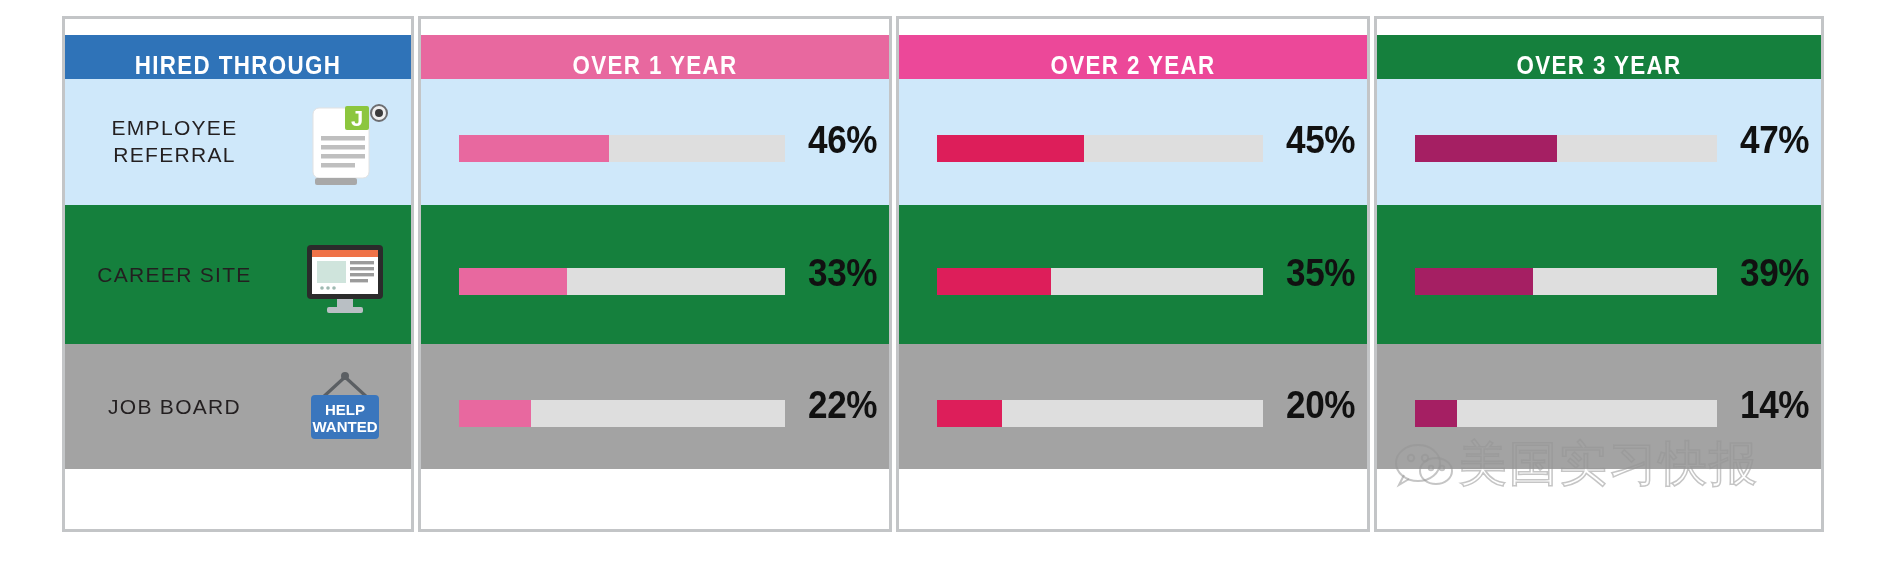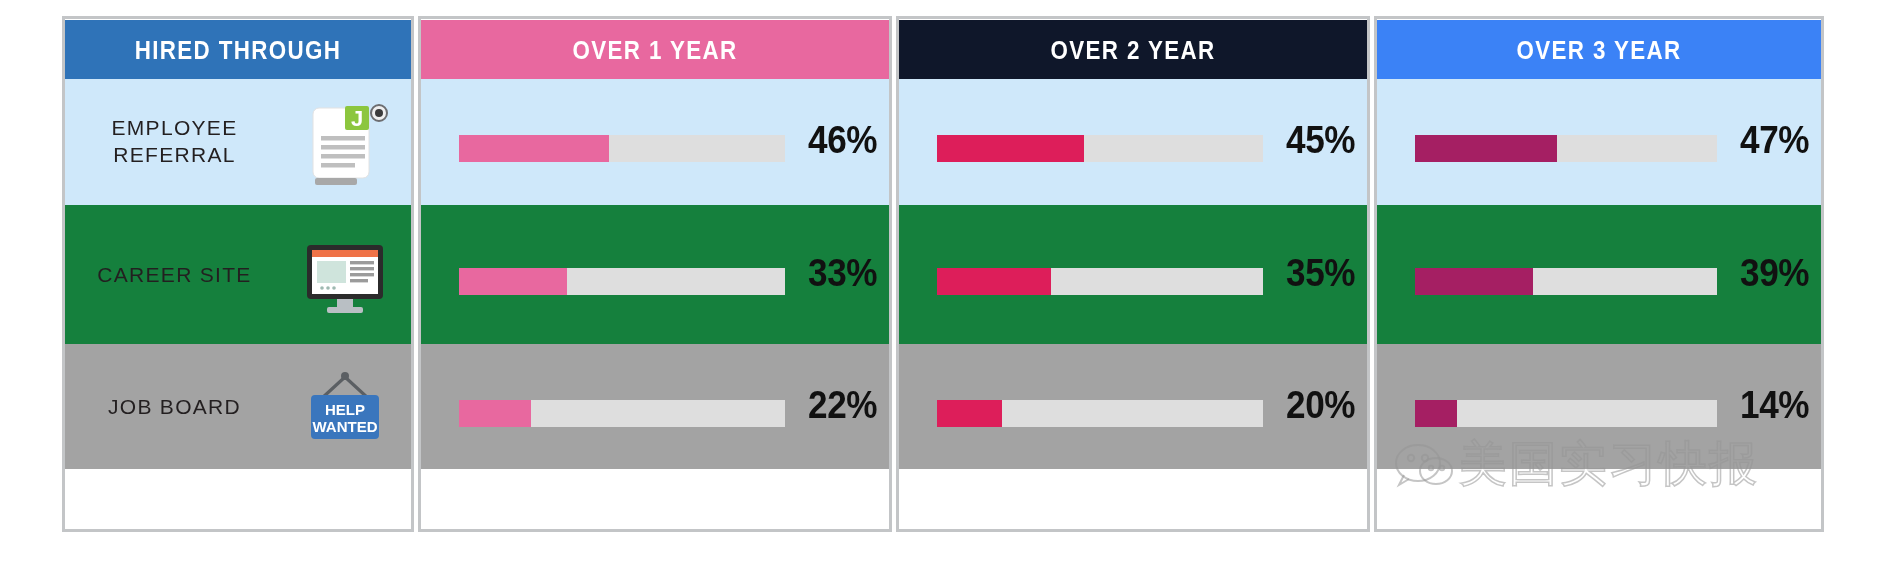--- a/index.html
+++ b/index.html
@@ -54,21 +54,21 @@
     font-weight: bold;
     letter-spacing: 1.6px;
     font-size: 26px;
     font-family: "Liberation Sans Narrow", "Liberation Sans", sans-serif;
     transform: scaleX(0.86);
     transform-origin: center center;
     white-space: nowrap;
   }
   .col-head-box {
     position: absolute;
-    left: 0; right: 0; top: 1px;
+    left: 0; right: 0; top: 16px;
     height: 63px;
   }
   .head-arrow {
     position: absolute;
     left: 50%;
     top: 60px;
     width: 0; height: 0;
     margin-left: -13px;
     border-left: 13px solid transparent;
     border-right: 13px solid transparent;
@@ -271,21 +271,21 @@
         <div class="barline">
           <div class="track">
             <div class="fill" style="width:22%;background:#e8689f"></div>
           </div>
           <div class="pct">22%</div>
         </div>
       </div>
     </div>
 
     <div class="col col-2">
-      <div class="col-head-box" style="background:#0f172a">
+      <div class="col-head-box" style="background:#ec4899">
         <div class="col-head">OVER 2 YEAR</div>
       </div>
       <div class="head-arrow" style="border-top:13px solid #dd1e5a"></div>
 
       <div class="row-band row-0">
         <div class="barline">
           <div class="track">
             <div class="fill" style="width:45%;background:#dd1e5a"></div>
           </div>
           <div class="pct">45%</div>
@@ -305,21 +305,21 @@
         <div class="barline">
           <div class="track">
             <div class="fill" style="width:20%;background:#dd1e5a"></div>
           </div>
           <div class="pct">20%</div>
         </div>
       </div>
     </div>
 
     <div class="col col-3">
-      <div class="col-head-box" style="background:#3b82f6">
+      <div class="col-head-box" style="background:#15803d">
         <div class="col-head">OVER 3 YEAR</div>
       </div>
       <div class="head-arrow" style="border-top:13px solid #a51f63"></div>
 
       <div class="row-band row-0">
         <div class="barline">
           <div class="track">
             <div class="fill" style="width:47%;background:#a51f63"></div>
           </div>
           <div class="pct">47%</div>

